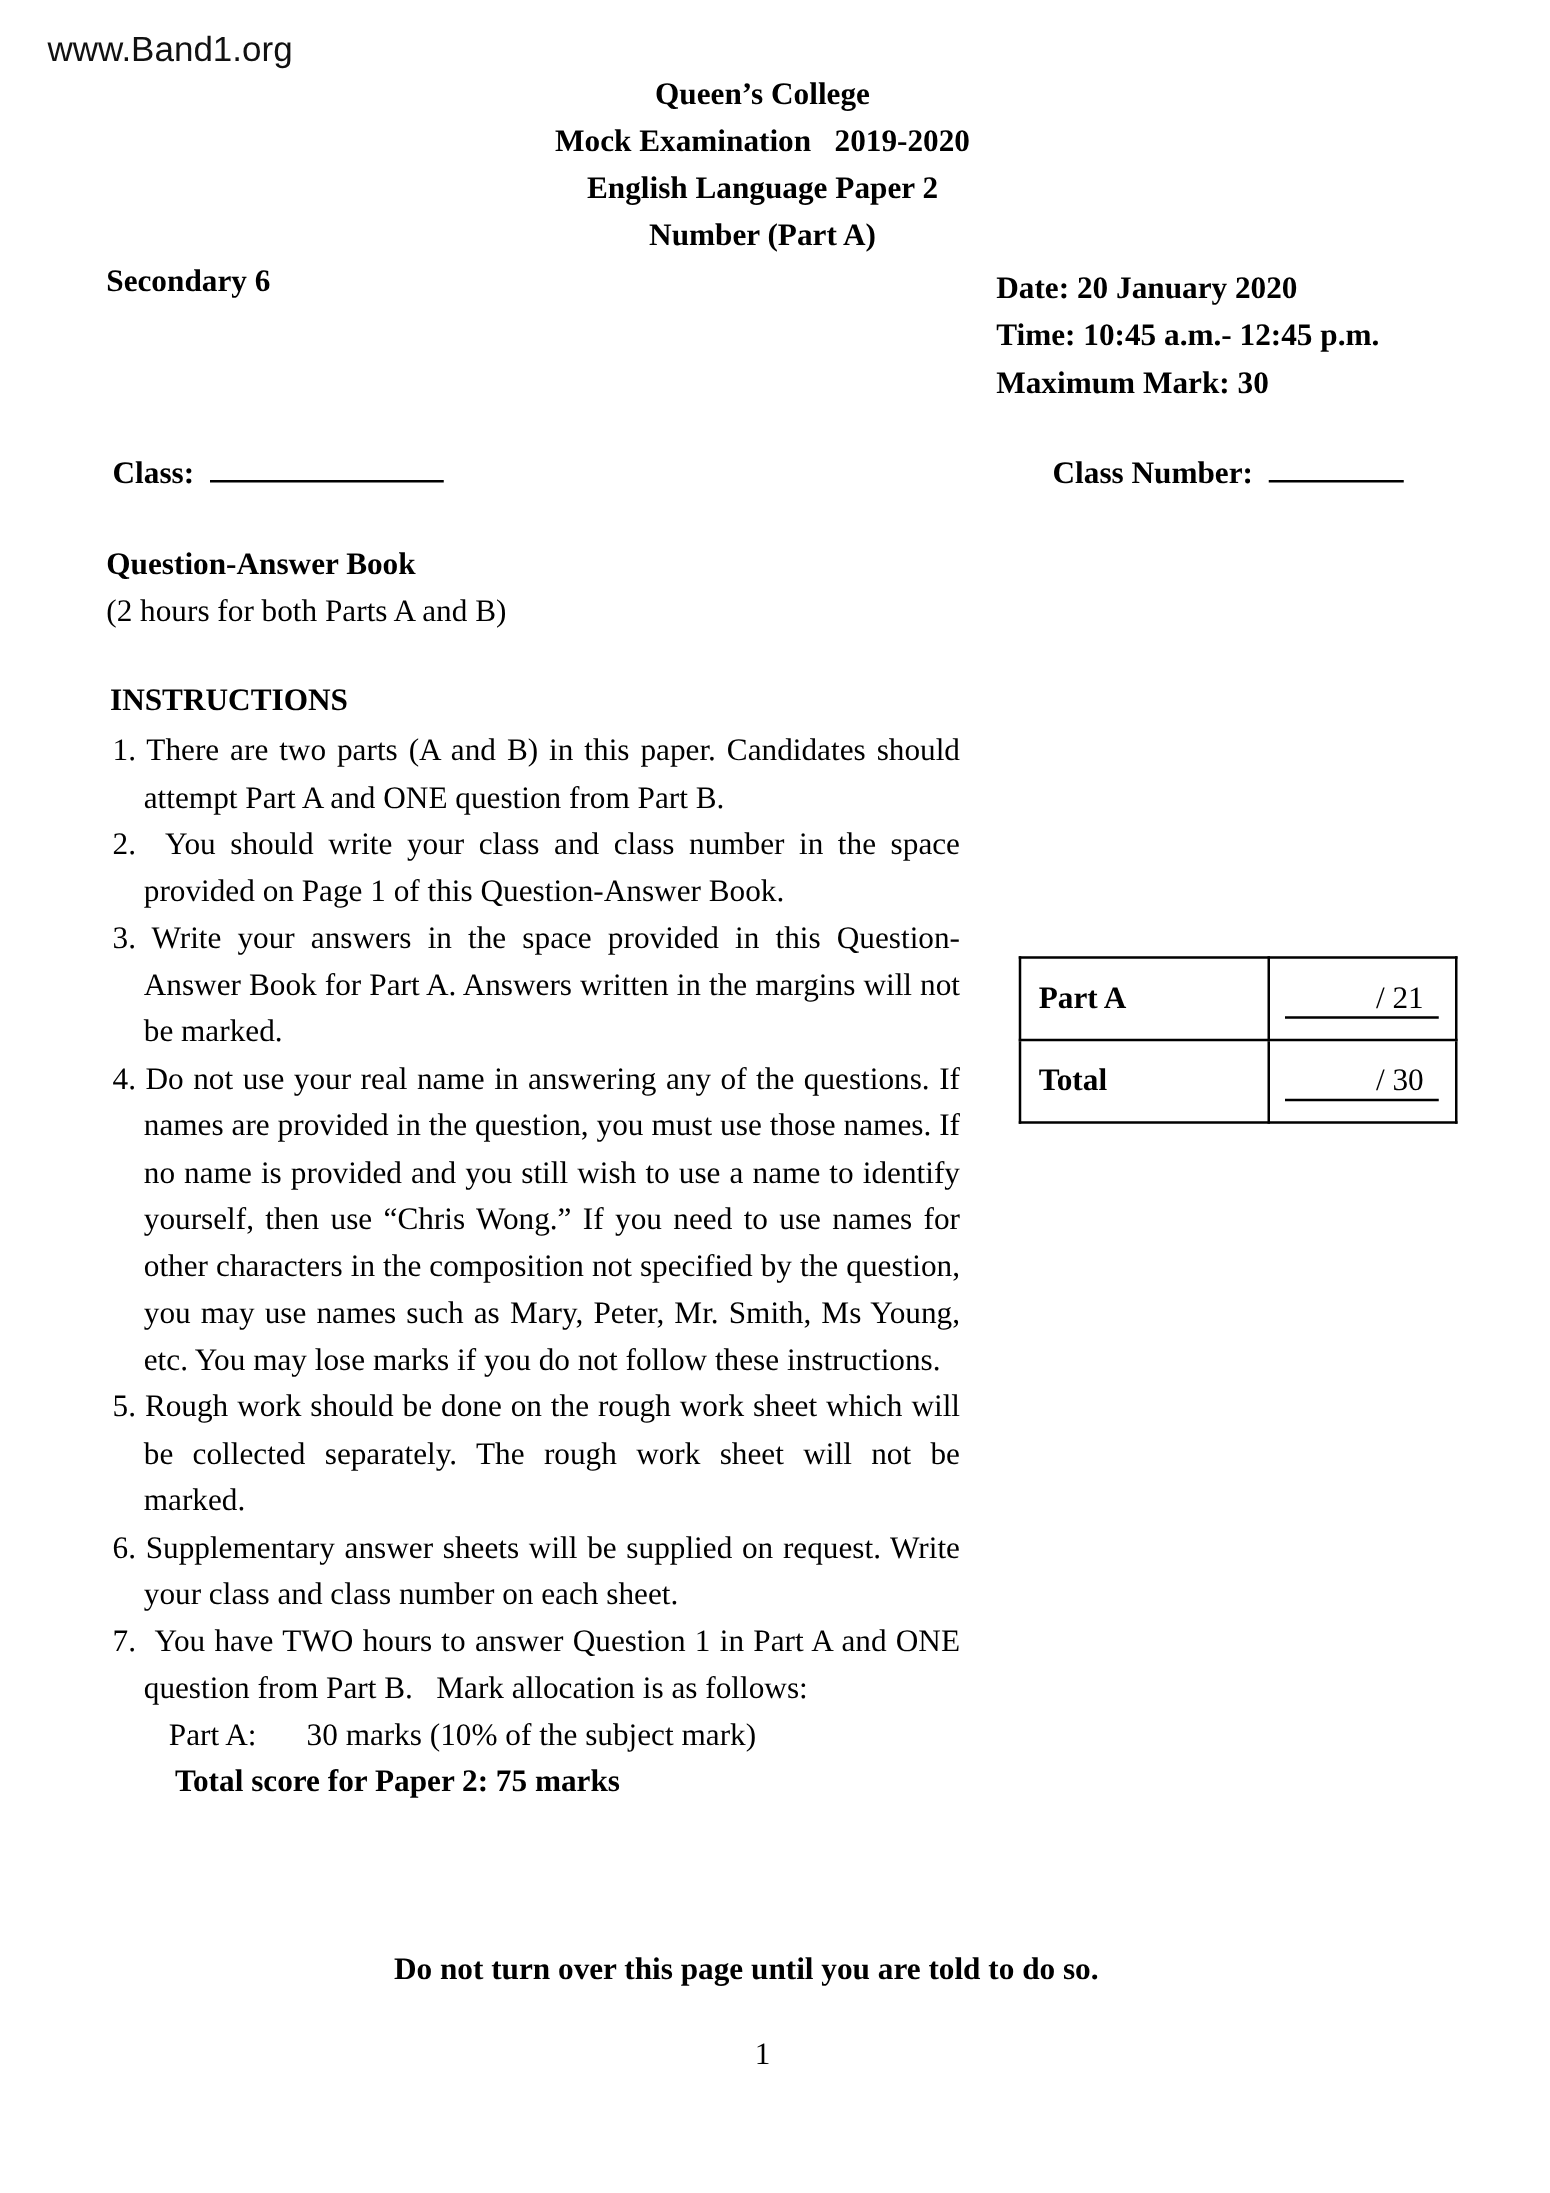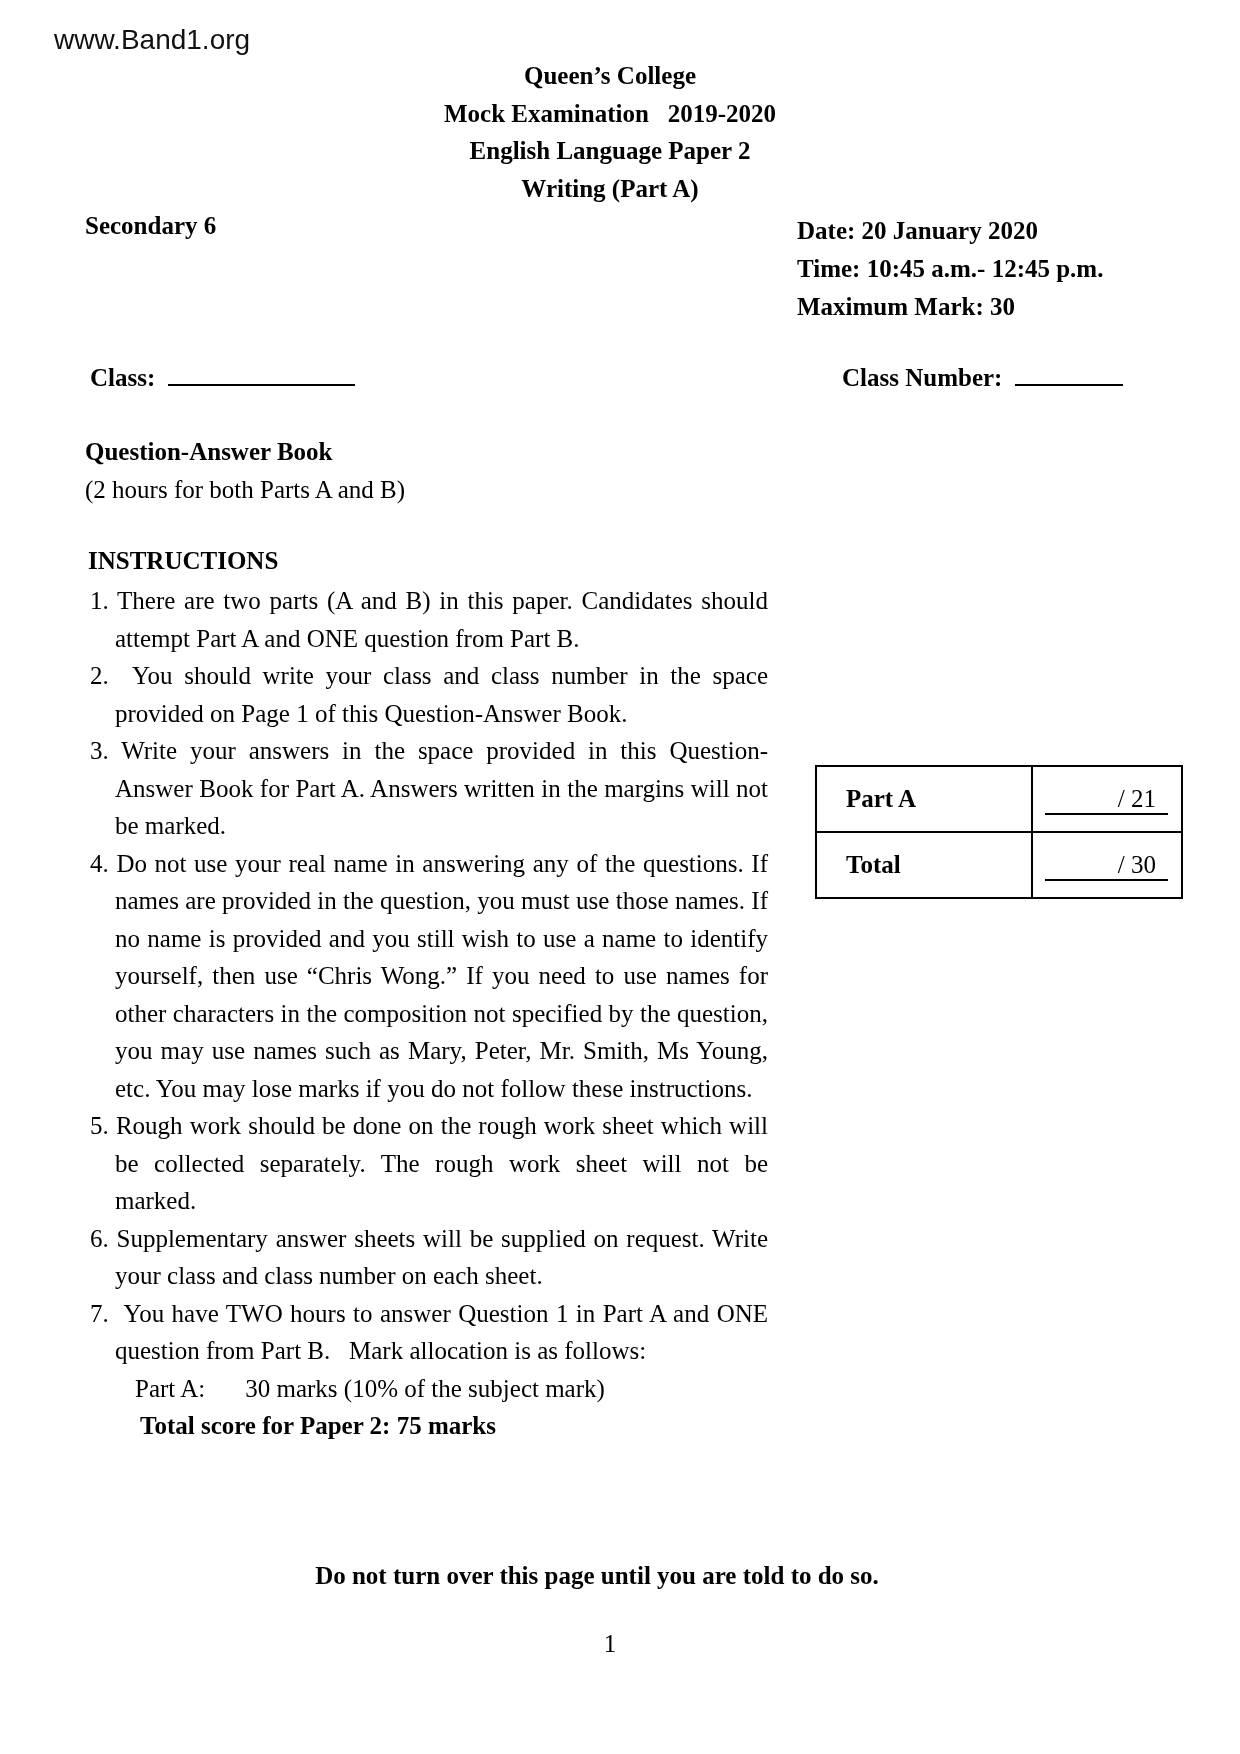--- a/index.html
+++ b/index.html
@@ -10,21 +10,21 @@
     font-family: "Liberation Serif", serif;
     color: #000;
     font-size: 25px;
   }
   * { box-sizing: border-box; }
   .abs { position: absolute; }
 
   .watermark {
     left: 38px; top: 24px;
     font-family: "Liberation Sans", sans-serif;
-    font-size: 28px; color: #111; margin-left: 16px;
+    font-size: 28px; color: #111;
   }
 
   .header-block {
     left: 85px; width: 1050px; top: 57px;
     text-align: center; font-weight: bold;
     line-height: 37.5px;
   }
 
   .level { left: 85px; top: 212px; font-weight: bold; }
 
@@ -67,23 +67,23 @@
 
   .marks-table {
     left: 815px; top: 765px;
     border-collapse: collapse;
   }
   .marks-table td {
     border: 2px solid #000;
     height: 66px;
   }
   .marks-table .label-cell {
-    width: 216px;
+    width: 199px;
     font-weight: bold;
-    padding-left: 29px;
+    padding-left: 14px;
     vertical-align: middle;
   }
   .marks-table .score-cell {
     width: 149px;
     text-align: right;
     vertical-align: bottom;
     padding: 0 13px 16px 12px;
   }
   .score-line {
     display: inline-block;
@@ -107,21 +107,21 @@
 <body>
 
 <div>
 
   <div class="abs watermark">www.Band1.org</div>
 
   <div class="abs header-block">
     <div>Queen’s College</div>
     <div>Mock Examination&nbsp;&nbsp;&nbsp;2019-2020</div>
     <div>English Language Paper 2</div>
-    <div>Writing (Part A)</div>
+    <div>Number (Part A)</div>
   </div>
 
   <div class="abs level">Secondary 6</div>
 
   <div class="abs date-block">
     <div>Date: 20 January 2020</div>
     <div>Time: 10:45 a.m.- 12:45 p.m.</div>
     <div>Maximum Mark: 30</div>
   </div>
 

